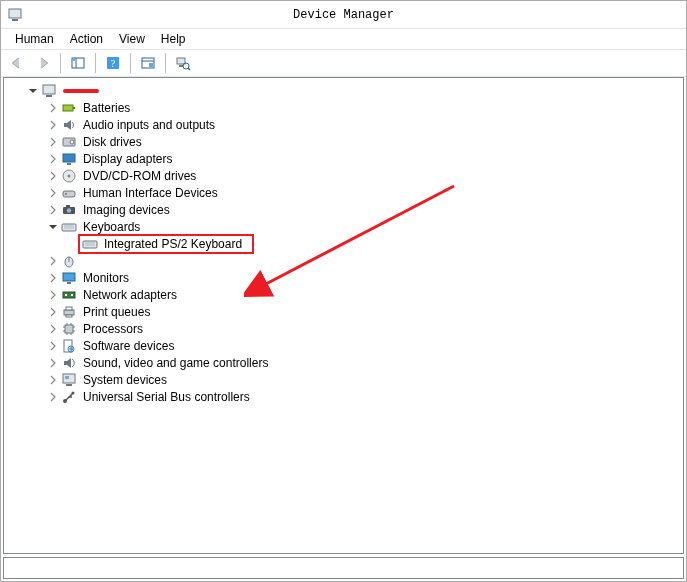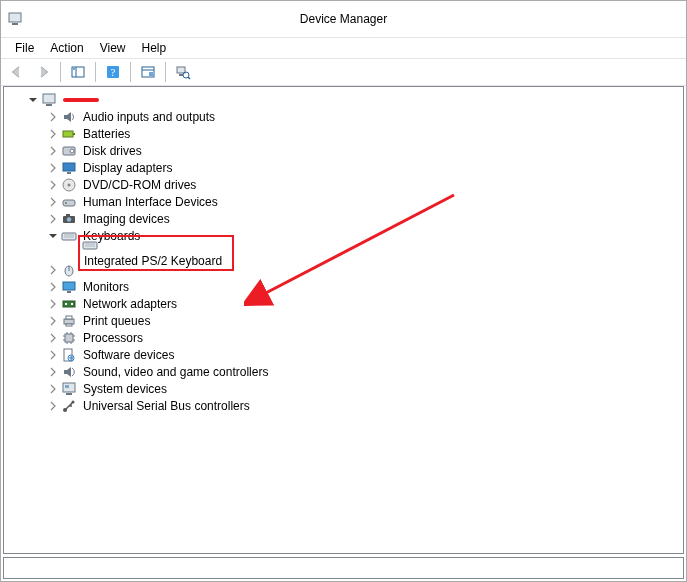--- a/index.html
+++ b/index.html
@@ -15,27 +15,28 @@
   .window {
     width: 687px;
     height: 582px;
     border: 1px solid #aaa;
     background: #fff;
     display: flex;
     flex-direction: column;
     position: relative;
   }
   .titlebar {
-    height: 37px;
+    height: 28px;
     background: #fff;
     display: flex;
     align-items: center;
     position: relative;
     border-bottom: 1px solid #e4e4e4;
     padding-left: 6px;
+    font-family: Liberation Mono, monospace;
   }
   .titlebar .title {
     position: absolute;
     left: 50%;
     transform: translateX(-50%);
     font-size: 12px;
     color: #000;
   }
   .sysicon svg { display:block; }
   .menubar {
@@ -131,21 +132,21 @@
     <span class="sysicon">
       <svg width="16" height="16" viewBox="0 0 16 16">
         <rect x="2" y="2" width="12" height="9" fill="#dfe6ec" stroke="#6b7785"></rect>
         <rect x="5" y="12" width="6" height="2" fill="#6b7785"></rect>
       </svg>
     </span>
     <span class="title">Device Manager</span>
   </div>
 
   <div class="menubar">
-    <div class="mitem">File</div>
+    <div class="mitem">Human</div>
     <div class="mitem">Action</div>
     <div class="mitem">View</div>
     <div class="mitem">Help</div>
   </div>
 
   <div class="toolbar">
     <div class="tbtn">
       <svg width="16" height="16" viewBox="0 0 16 16">
           <path d="M10 3 L4 8 L10 13" fill="none" stroke="#9aa3ab" stroke-width="1.6"></path>
           <path d="M10 3 L4 8 L10 13 Z" fill="#c8ccd0"></path>
@@ -211,39 +212,39 @@
 
       <div id="tree-body">
           <div class="row indent2">
             <span class="exp">
               <svg width="10" height="10" viewBox="0 0 10 10">
                 <path d="M3 1 L7 5 L3 9" fill="none" stroke="#888" stroke-width="1.2"></path>
               </svg>
             </span>
             <span class="icon">
               <svg width="16" height="16" viewBox="0 0 16 16">
+                <rect x="2" y="5" width="10" height="6" fill="#9acd32" stroke="#5a7a1e"></rect>
+                <rect x="12" y="7" width="2" height="2" fill="#5a7a1e"></rect>
+              </svg>
+            </span>
+            <span class="label">Batteries</span>
+          </div>
+          <div class="row indent2">
+            <span class="exp">
+              <svg width="10" height="10" viewBox="0 0 10 10">
+                <path d="M3 1 L7 5 L3 9" fill="none" stroke="#888" stroke-width="1.2"></path>
+              </svg>
+            </span>
+            <span class="icon">
+              <svg width="16" height="16" viewBox="0 0 16 16">
                 <path d="M3 6h3l4-3v10l-4-3H3z" fill="#6b7785"></path>
                 <path d="M11 5c2 1 2 5 0 6" fill="none" stroke="#6b7785"></path>
               </svg>
             </span>
             <span class="label">Audio inputs and outputs</span>
-          </div>
-          <div class="row indent2">
-            <span class="exp">
-              <svg width="10" height="10" viewBox="0 0 10 10">
-                <path d="M3 1 L7 5 L3 9" fill="none" stroke="#888" stroke-width="1.2"></path>
-              </svg>
-            </span>
-            <span class="icon">
-              <svg width="16" height="16" viewBox="0 0 16 16">
-                <rect x="2" y="5" width="10" height="6" fill="#9acd32" stroke="#5a7a1e"></rect>
-                <rect x="12" y="7" width="2" height="2" fill="#5a7a1e"></rect>
-              </svg>
-            </span>
-            <span class="label">Batteries</span>
           </div>
           <div class="row indent2">
             <span class="exp">
               <svg width="10" height="10" viewBox="0 0 10 10">
                 <path d="M3 1 L7 5 L3 9" fill="none" stroke="#888" stroke-width="1.2"></path>
               </svg>
             </span>
             <span class="icon">
               <svg width="16" height="16" viewBox="0 0 16 16">
                 <rect x="2" y="4" width="12" height="8" rx="1" fill="#c9cfd4" stroke="#6b7785"></rect>
@@ -323,21 +324,21 @@
               </svg>
             </span>
             <span class="label">Keyboards</span>
           </div>
           <div class="row indent3">
             <span class="exp" style="visibility:hidden">
               <svg width="10" height="10" viewBox="0 0 10 10">
                 <path d="M3 1 L7 5 L3 9" fill="none" stroke="#888" stroke-width="1.2"></path>
               </svg>
             </span>
-            <span class=" highlight-box" style="display:flex;align-items:flex-start;flex-direction:column;">
+            <span class=" highlight-box" style="display:flex;align-items:flex-end;">
               <span class="icon">
                 <svg width="16" height="16" viewBox="0 0 16 16">
                   <rect x="1" y="5" width="14" height="7" rx="1" fill="#dfe6ec" stroke="#6b7785"></rect>
                   <line x1="3" y1="7" x2="13" y2="7" stroke="#aeb6bc"></line>
                   <line x1="3" y1="9" x2="13" y2="9" stroke="#aeb6bc"></line>
                 </svg>
               </span>
               <span class="label">Integrated PS/2 Keyboard</span>
             </span>
           </div>

